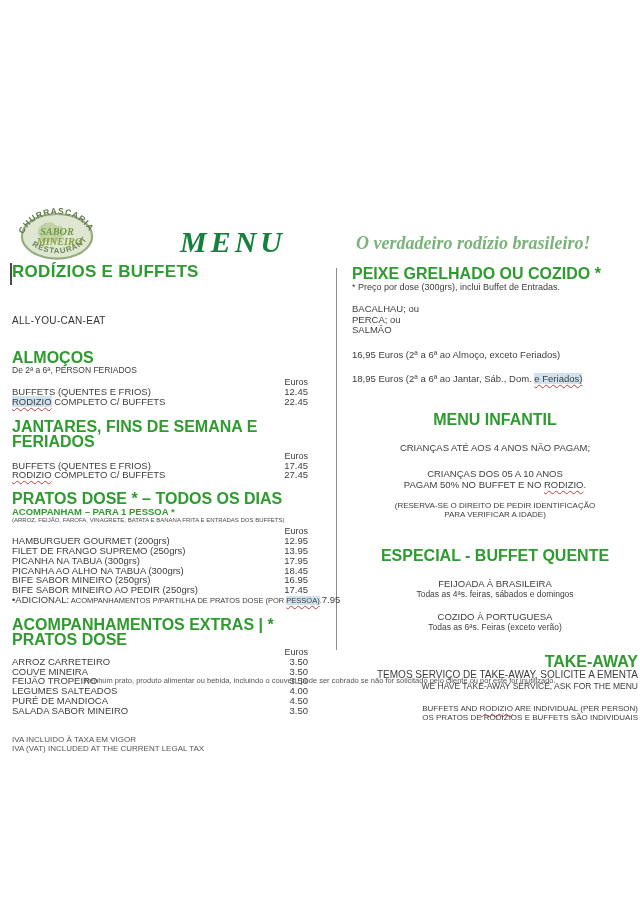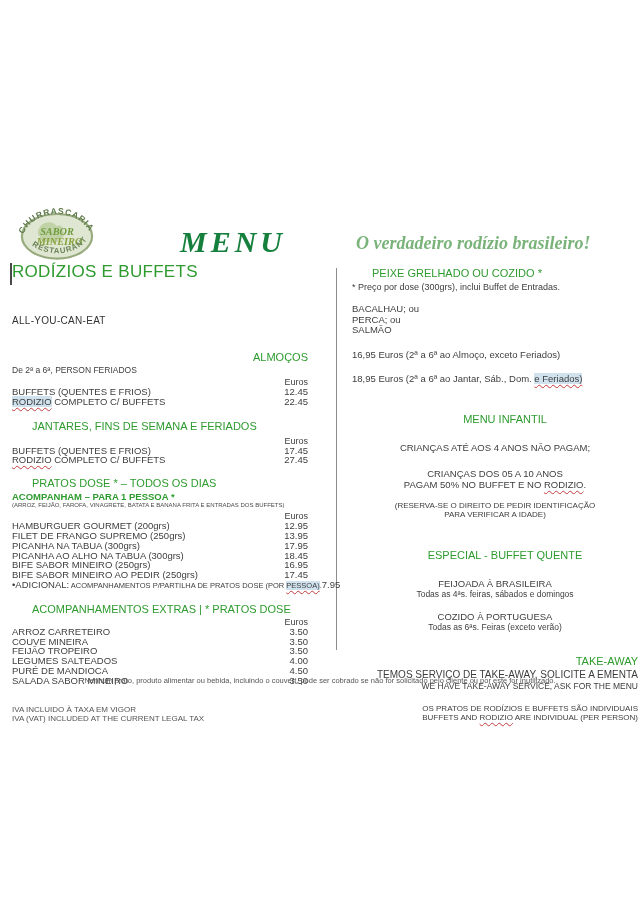--- a/index.html
+++ b/index.html
@@ -13,33 +13,33 @@
         font-size:30px;color:#15803d;letter-spacing:4px;margin-top:15px;}
   .tagline{position:absolute;left:356px;top:233px;white-space:nowrap;
         font-family:"Liberation Serif",serif;font-style:italic;font-weight:bold;
         font-size:18px;color:#7ab37a;}
 
   .cursor-bar{position:absolute;left:10px;top:263px;width:2px;height:22px;background:#4a4a4a;}
   .divider{position:absolute;left:336px;top:268px;width:1px;height:382px;background:#8c8c8c;}
 
   
   .col-left{position:absolute;left:12px;top:262px;width:296px;}
-  .h-main{color:#2e9b2e;font-weight:normal;font-size:17px;line-height:19px;letter-spacing:.3px;}
+  .h-main{color:#2e9b2e;font-weight:bold;font-size:17px;line-height:19px;letter-spacing:.3px;}
   .ayce{font-size:10px;line-height:9px;color:#333;letter-spacing:.3px;margin-top:35px;}
-  .h-sec{color:#2e9b2e;font-weight:normal;font-size:11px;line-height:15px;margin-left:20px;}
+  .h-sec{color:#2e9b2e;font-weight:bold;font-size:16px;line-height:15px;}
   .h-sub{color:#2e9b2e;font-weight:bold;font-size:9.5px;line-height:11px;}
   .sub-gray{font-size:8.5px;line-height:10px;color:#3d3d3d;}
   .tiny-note{font-size:6px;line-height:7px;color:#4a4a4a;}
   .euros{font-size:9px;line-height:10px;text-align:right;margin-top:2px;}
   .price-row{display:flex;justify-content:space-between;font-size:9.5px;line-height:9.8px;}
   .item-name{white-space:nowrap;}
   .item-price{text-align:right;}
   .adic .lead{font-size:9.5px;}
   .adic .det{font-size:7.5px;}
-  .mt25{margin-top:25px;text-align:right;}.mt12{margin-top:12px;}.mt11{margin-top:11px;}
+  .mt25{margin-top:25px;}.mt12{margin-top:12px;}.mt11{margin-top:11px;}
   .tax{font-size:8px;line-height:9.5px;color:#555;margin-top:19px;}
 
   
   .col-right{position:absolute;left:352px;top:266px;width:286px;}
   .fish-note{font-size:9px;line-height:10px;margin-top:1px;}
   .fish-opt{font-size:9.5px;line-height:10.5px;}
   .fish-price{font-size:9.5px;line-height:11px;margin-top:13px;}
   .center-block{text-align:center;}
   .right-block{text-align:right;}
   .inf-line{font-size:9.5px;line-height:11px;}
@@ -210,22 +210,22 @@
       <div class="esp-when">Todas as 6ªs. Feiras (exceto verão)</div>
     </div>
 
     <div class="right-block">
       <div class="h-sec" style="margin-top:22px">TAKE-AWAY</div>
       <div class="ta-line1">TEMOS SERVIÇO DE TAKE-AWAY, SOLICITE A EMENTA</div>
       <div class="ta-line2">WE HAVE TAKE-AWAY SERVICE, ASK FOR THE MENU</div>
     </div>
 
     <div class="right-block indiv">
+      <div><span>BUFFETS AND </span><span class="sq">RODIZIO</span><span> ARE INDIVIDUAL (PER PERSON)</span></div>
       <div>OS PRATOS DE RODÍZIOS E BUFFETS SÃO INDIVIDUAIS</div>
-      <div><span>BUFFETS AND </span><span class="sq">RODIZIO</span><span> ARE INDIVIDUAL (PER PERSON)</span></div>
     </div>
   </div>
 
   <div class="disclaimer">
     <div>Nenhum prato, produto alimentar ou bebida, incluindo o couvert, pode ser cobrado se não for solicitado pelo cliente ou por este for inutilizado.</div>
   </div>
 
 </div>
 
 </body></html>

